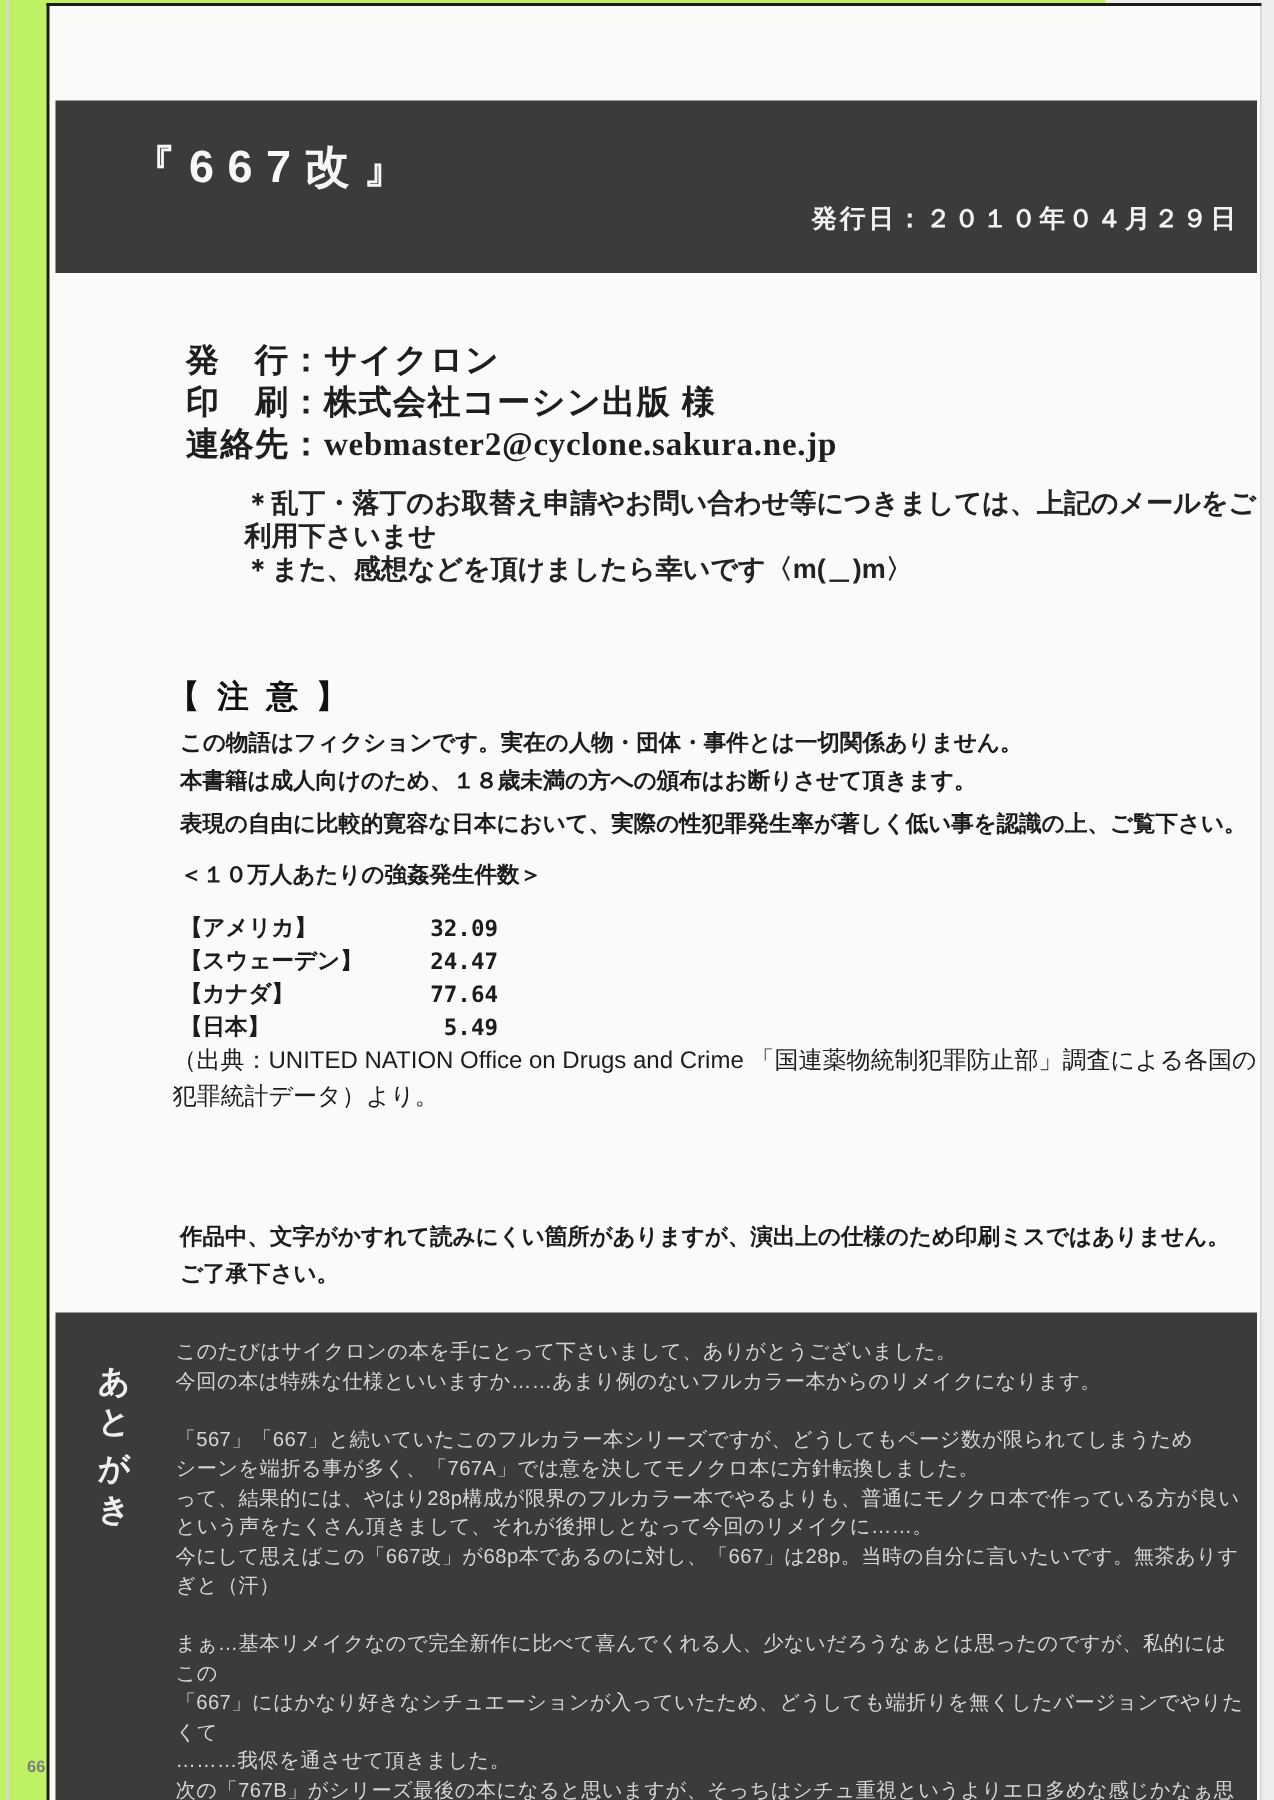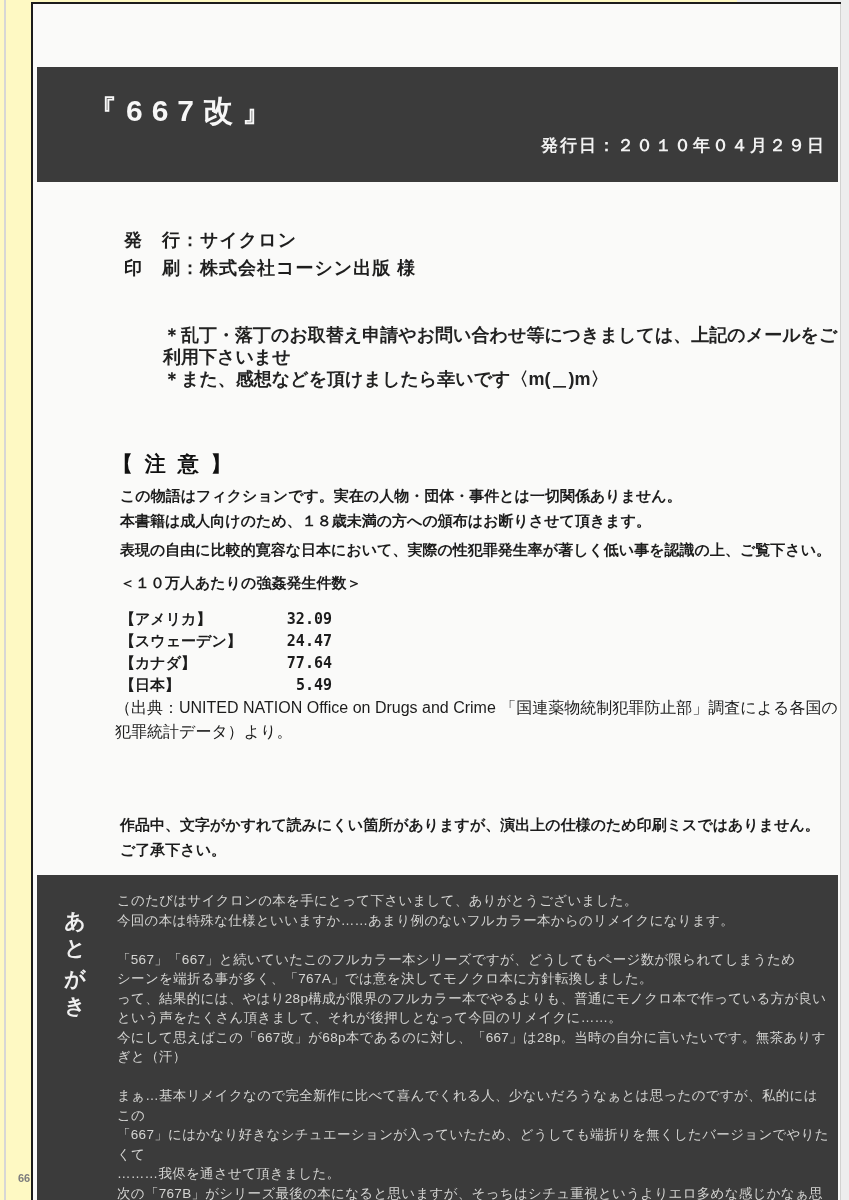--- a/index.html
+++ b/index.html
@@ -5,21 +5,21 @@
   html, body { margin: 0; padding: 0; }
   body {
     width: 849px; height: 1200px;
     background: #ededed;
     font-family: "Liberation Sans", sans-serif;
     overflow: hidden;
   }
   .canvas {
     position: relative;
     width: 737px; height: 1200px;
-    background: #fef9c3;
+    background: #bef264;
   }
   .scan-edge {
     position: absolute; left: 4px; top: 0;
     width: 2px; height: 100%;
     background: #d7d7d5;
   }
   .page {
     position: absolute; left: 31px; top: 2px;
     width: 810px; height: 1198px;
     background: #fafaf9;
@@ -47,21 +47,21 @@
   .pub-date {
     position: absolute; right: 12px; top: 67px;
     color: #f2f2f2;
     font-size: 17px; font-weight: 600;
     letter-spacing: 2px;
   }
   
   .publisher {
     position: absolute; left: 91px; top: 222px;
     color: #1e1e1e;
-    font-size: 18px; font-weight: 700;
+    font-size: 22px; font-weight: 700;
     line-height: 28px;
     letter-spacing: 1px;
   }
   .email {
     font-family: "Liberation Serif", serif;
     font-weight: 600;
     letter-spacing: 0.5px;
   }
   .notes {
     position: absolute; left: 130px; top: 320px;
@@ -163,20 +163,21 @@
     <div class="page-right-edge"></div>
 
     <div class="header-band">
       <div class="book-title">『667改』</div>
       <div class="pub-date">発行日：２０１０年０４月２９日</div>
     </div>
 
     <div class="publisher">
       <div>発　行：サイクロン</div>
       <div>印　刷：株式会社コーシン出版 様</div>
+      <div><span>連絡先：</span><span class="email">webmaster2@cyclone.sakura.ne.jp</span></div>
     </div>
 
     <div class="notes">＊乱丁・落丁のお取替え申請やお問い合わせ等につきましては、上記のメールをご利用下さいませ
 ＊また、感想などを頂けましたら幸いです〈m(＿)m〉</div>
 
 
     <div class="notice-heading">【 注 意 】</div>
     <div class="para p1">この物語はフィクションです。実在の人物・団体・事件とは一切関係ありません。
 本書籍は成人向けのため、１８歳未満の方への頒布はお断りさせて頂きます。</div>
     <div class="para p2">表現の自由に比較的寛容な日本において、実際の性犯罪発生率が著しく低い事を認識の上、ご覧下さい。</div>

